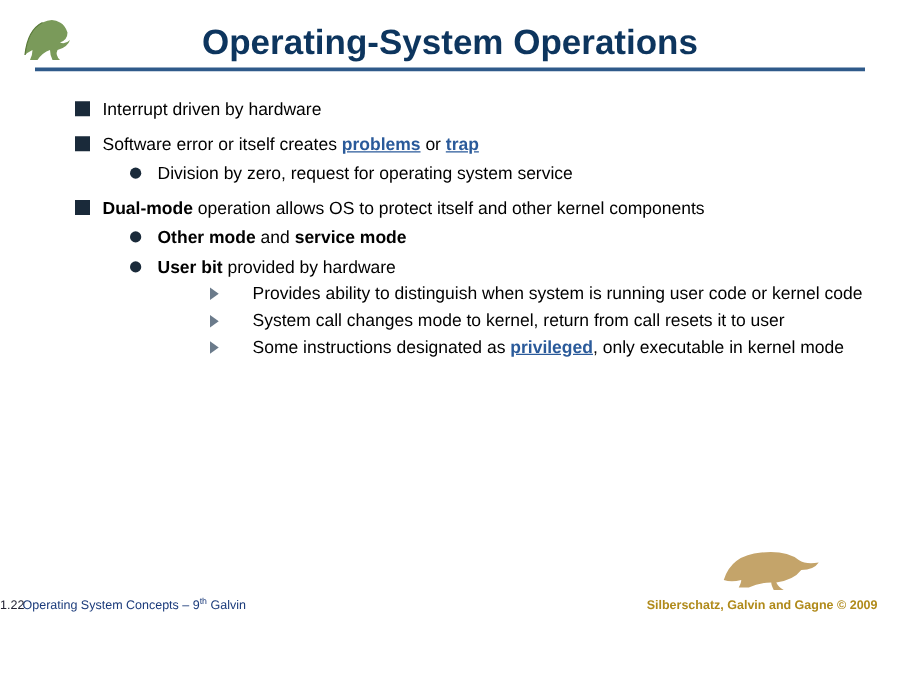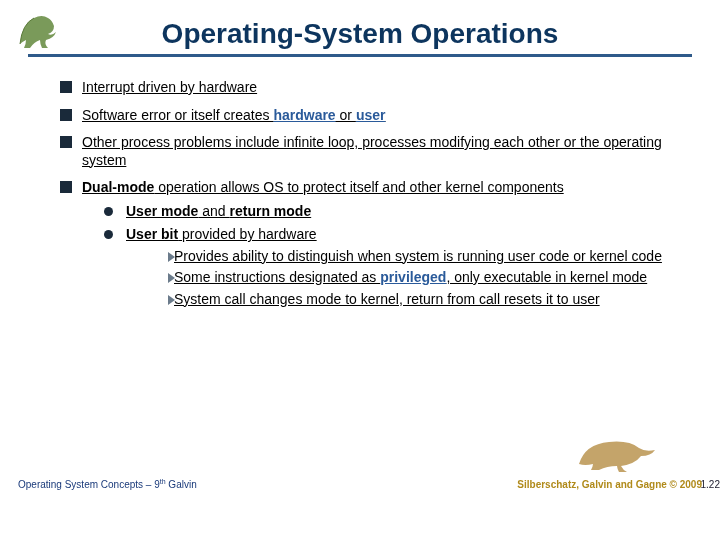--- a/index.html
+++ b/index.html
@@ -43,21 +43,20 @@
   }
   .content {
     padding: 22px 30px 0 60px;
     font-size: 14px;
     line-height: 1.25;
   }
   .b1 {
     position: relative;
     padding-left: 22px;
     margin-bottom: 10px;
-    text-decoration: underline;
   }
   .b1::before {
     content: "";
     position: absolute;
     left: 0;
     top: 2px;
     width: 12px;
     height: 12px;
     background: #1a2a3a;
   }
@@ -71,21 +70,21 @@
     position: absolute;
     left: 0;
     top: 4px;
     width: 9px;
     height: 9px;
     background: #1a2a3a;
     border-radius: 50%;
   }
   .b3 {
     position: relative;
-    padding-left: 6px;
+    padding-left: 34px;
     margin: 4px 0 4px 42px;
   }
   .b3::before {
     content: "";
     position: absolute;
     left: 0;
     top: 4px;
     width: 0;
     height: 0;
     border-top: 5px solid transparent;
@@ -112,21 +111,21 @@
     position: absolute;
     left: 18px;
     bottom: 0;
     color: #1a3a7a;
   }
   .foot-center {
     position: absolute;
     left: 0;
     right: 0;
     bottom: 0;
-    text-align: right;
+    text-align: left;
     color: #223;
     margin-top: 12px;
   }
   .foot-right {
     position: absolute;
     right: 18px;
     bottom: 0;
     color: #b08a1a;
     font-weight: bold;
   }
@@ -153,45 +152,45 @@
     <div class="title-rule"></div>
   </div>
 
   <div class="content">
 
     <div class="b1">
       <span>Interrupt driven by hardware</span>
     </div>
 
     <div class="b1">
-      <span>Software error or itself creates </span><span class="kw">hardware</span><span> or </span><span class="kw">user</span>
-    </div>
-
-    <div class="b1">
-      <span>Other process problems include infinite loop, processes modifying each other or the operating system</span>
-    </div>
+      <span>Software error or itself creates </span><span class="kw">problems</span><span> or </span><span class="kw">trap</span>
+      <div class="b2">
+        <span>Division by zero, request for operating system service</span>
+      </div>
+    </div>
+
 
     <div class="b1">
       <span class="bold">Dual-mode</span><span> operation allows OS to protect itself and other kernel components</span>
 
       <div class="b2">
-        <span class="bold">User mode</span><span> and </span><span class="bold">return mode</span>
+        <span class="bold">Other mode</span><span> and </span><span class="bold">service mode</span>
       </div>
 
       <div class="b2">
         <span class="bold">User bit</span><span> provided by hardware</span>
 
         <div class="b3">
           <span>Provides ability to distinguish when system is running user code or kernel code</span>
         </div>
         <div class="b3">
-          <span>Some instructions designated as </span><span class="kw">privileged</span><span>, only executable in kernel mode</span>
+          <span>System call changes mode to kernel, return from call resets it to user</span>
         </div>
         <div class="b3">
-          <span>System call changes mode to kernel, return from call resets it to user</span>
+          <span>Some instructions designated as </span><span class="kw">privileged</span><span>, only executable in kernel mode</span>
         </div>
       </div>
     </div>
 
   </div>
 
   <svg class="dino-bottom" viewBox="0 0 85 40">
     <path d="M4 32 q6 -20 30 -22 q20 -2 30 6 q6 4 16 2 q-4 6 -14 6 q-6 8 -20 10 q2 4 6 6 l-8 0 q-2 -4 -2 -6 q-10 0 -18 4 l-8 0 q2 -4 2 -6 q-8 2 -14 0 z" fill="#c4a46a"></path>
   </svg>
 

